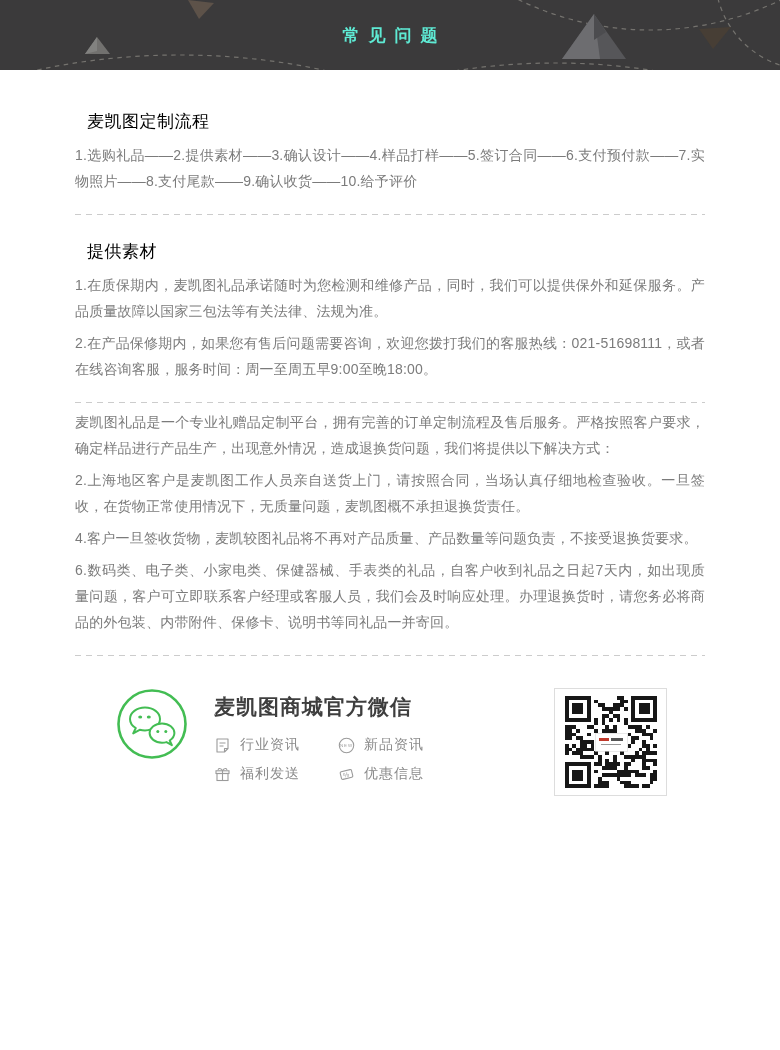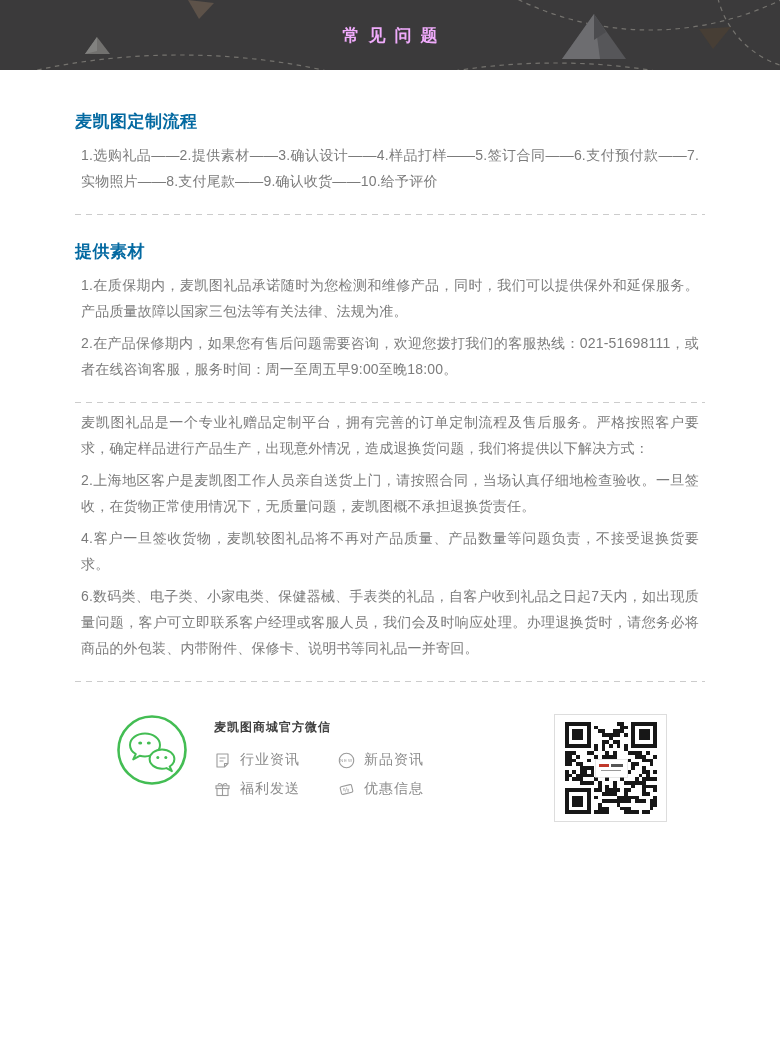--- a/index.html
+++ b/index.html
@@ -8,47 +8,47 @@
     width:780px; height:1050px; margin:0 auto; background:#fff;
     font-family:"Liberation Sans","DejaVu Sans",sans-serif;
     position:relative; overflow:hidden;
   }
   
   .banner { position:relative; height:70px; background:#3b3a3b; overflow:hidden; }
   .banner .deco { position:absolute; left:0; top:0; width:780px; height:70px; display:block; }
   .banner-title {
     position:absolute; left:0; top:0; width:100%; height:70px; margin:0;
     display:flex; align-items:center; justify-content:center;
-    font-size:17px; font-weight:bold; color:#f0abfc;
+    font-size:17px; font-weight:bold; color:#5eead4;
     letter-spacing:9px; text-indent:9px;
   }
   
   .content { padding:0 75px; }
   .sec-heading {
-    font-size:17px; font-weight:bold; color:#0369a1;
-    margin:25px 0 9px; letter-spacing:0.5px;
+    font-size:17px; font-weight:normal; color:#000000;
+    margin:25px 12px 9px; letter-spacing:0.5px;
   }
   .sec-first .sec-heading { margin-top:40px; }
   .body-p {
     font-size:14px; color:#7b7b7b; line-height:26px;
-    margin:6px 6px; text-align:justify; letter-spacing:0.2px;
+    margin:6px 0; text-align:justify; letter-spacing:0.2px;
   }
   .divider {
     height:1px; margin:20px 0 0;
     background:repeating-linear-gradient(90deg,#cccccc 0,#cccccc 6px,transparent 6px,transparent 11px);
   }
   
   .footer {
     display:flex; align-items:flex-start;
     margin-top:30px; padding-left:40px; padding-right:38px;
   }
   .wechat-icon { width:74px; height:76px; flex:0 0 auto; }
   .wechat-info { margin-left:25px; padding-top:7px; }
   .wechat-title {
-    font-size:12px; font-weight:bold; color:#3e3e3e;
+    font-size:21px; font-weight:bold; color:#3e3e3e;
     letter-spacing:1px; margin-bottom:15px;
   }
   .wechat-grid { display:grid; grid-template-columns:auto auto; gap:11px 38px; }
   .w-item { display:flex; align-items:flex-end; gap:9px; font-size:14px; color:#8a8a8a; letter-spacing:1px; }
   .w-item svg { flex:0 0 auto; display:block; }
   .qr-box {
     margin-left:auto; margin-top:2px;
     width:113px; height:108px; border:1px solid #dddddd; background:#fff;
     display:flex; align-items:center; justify-content:center;
   }

